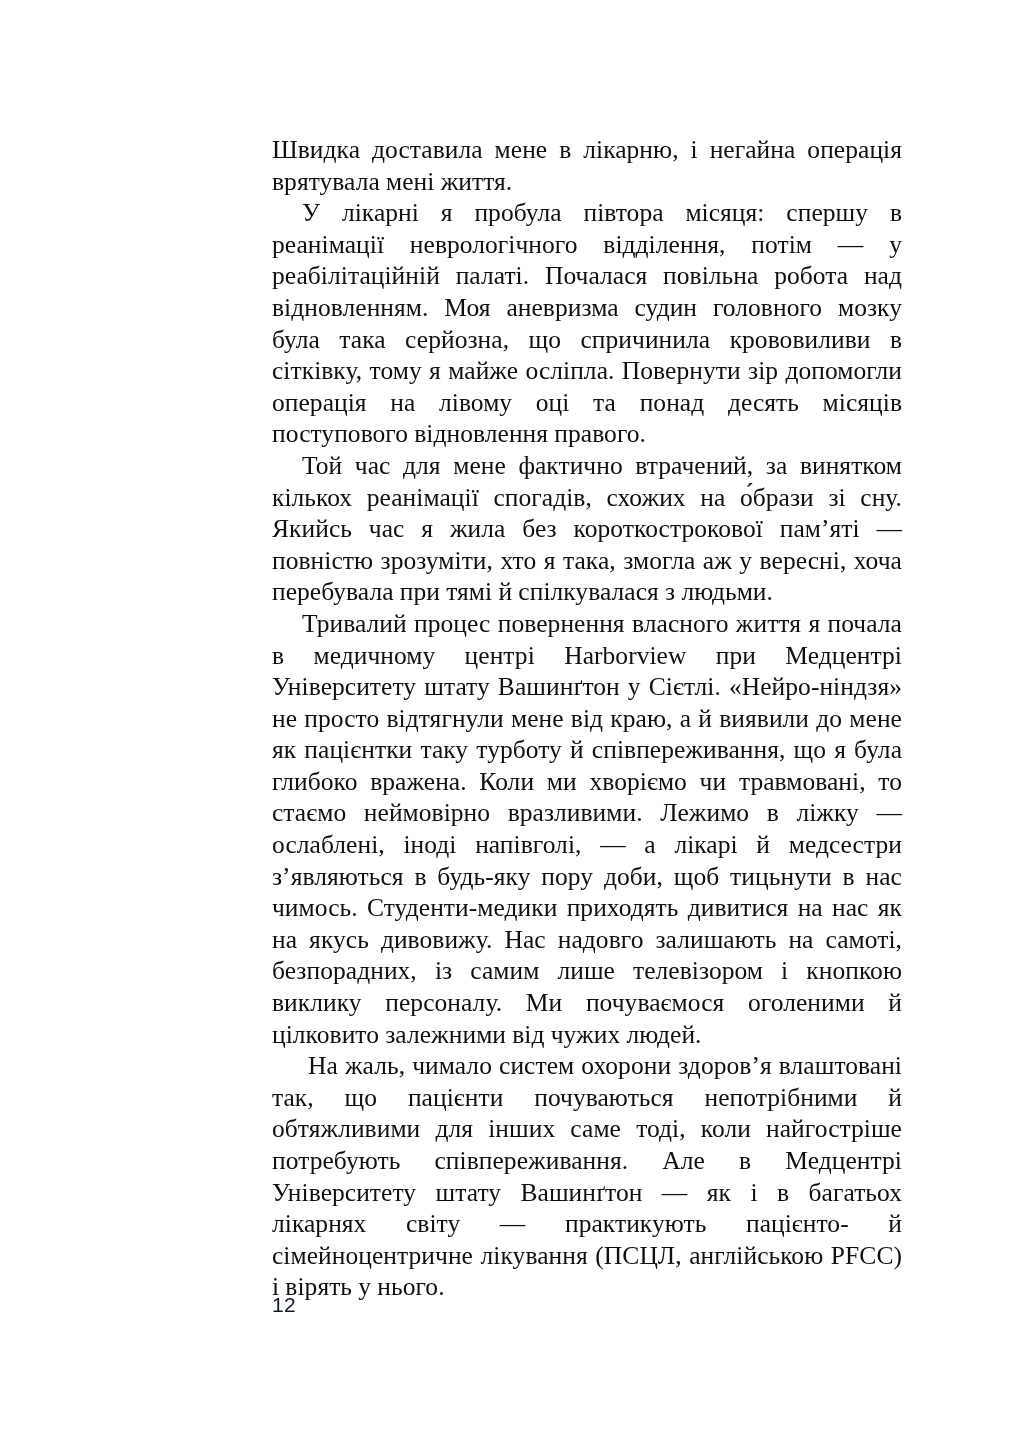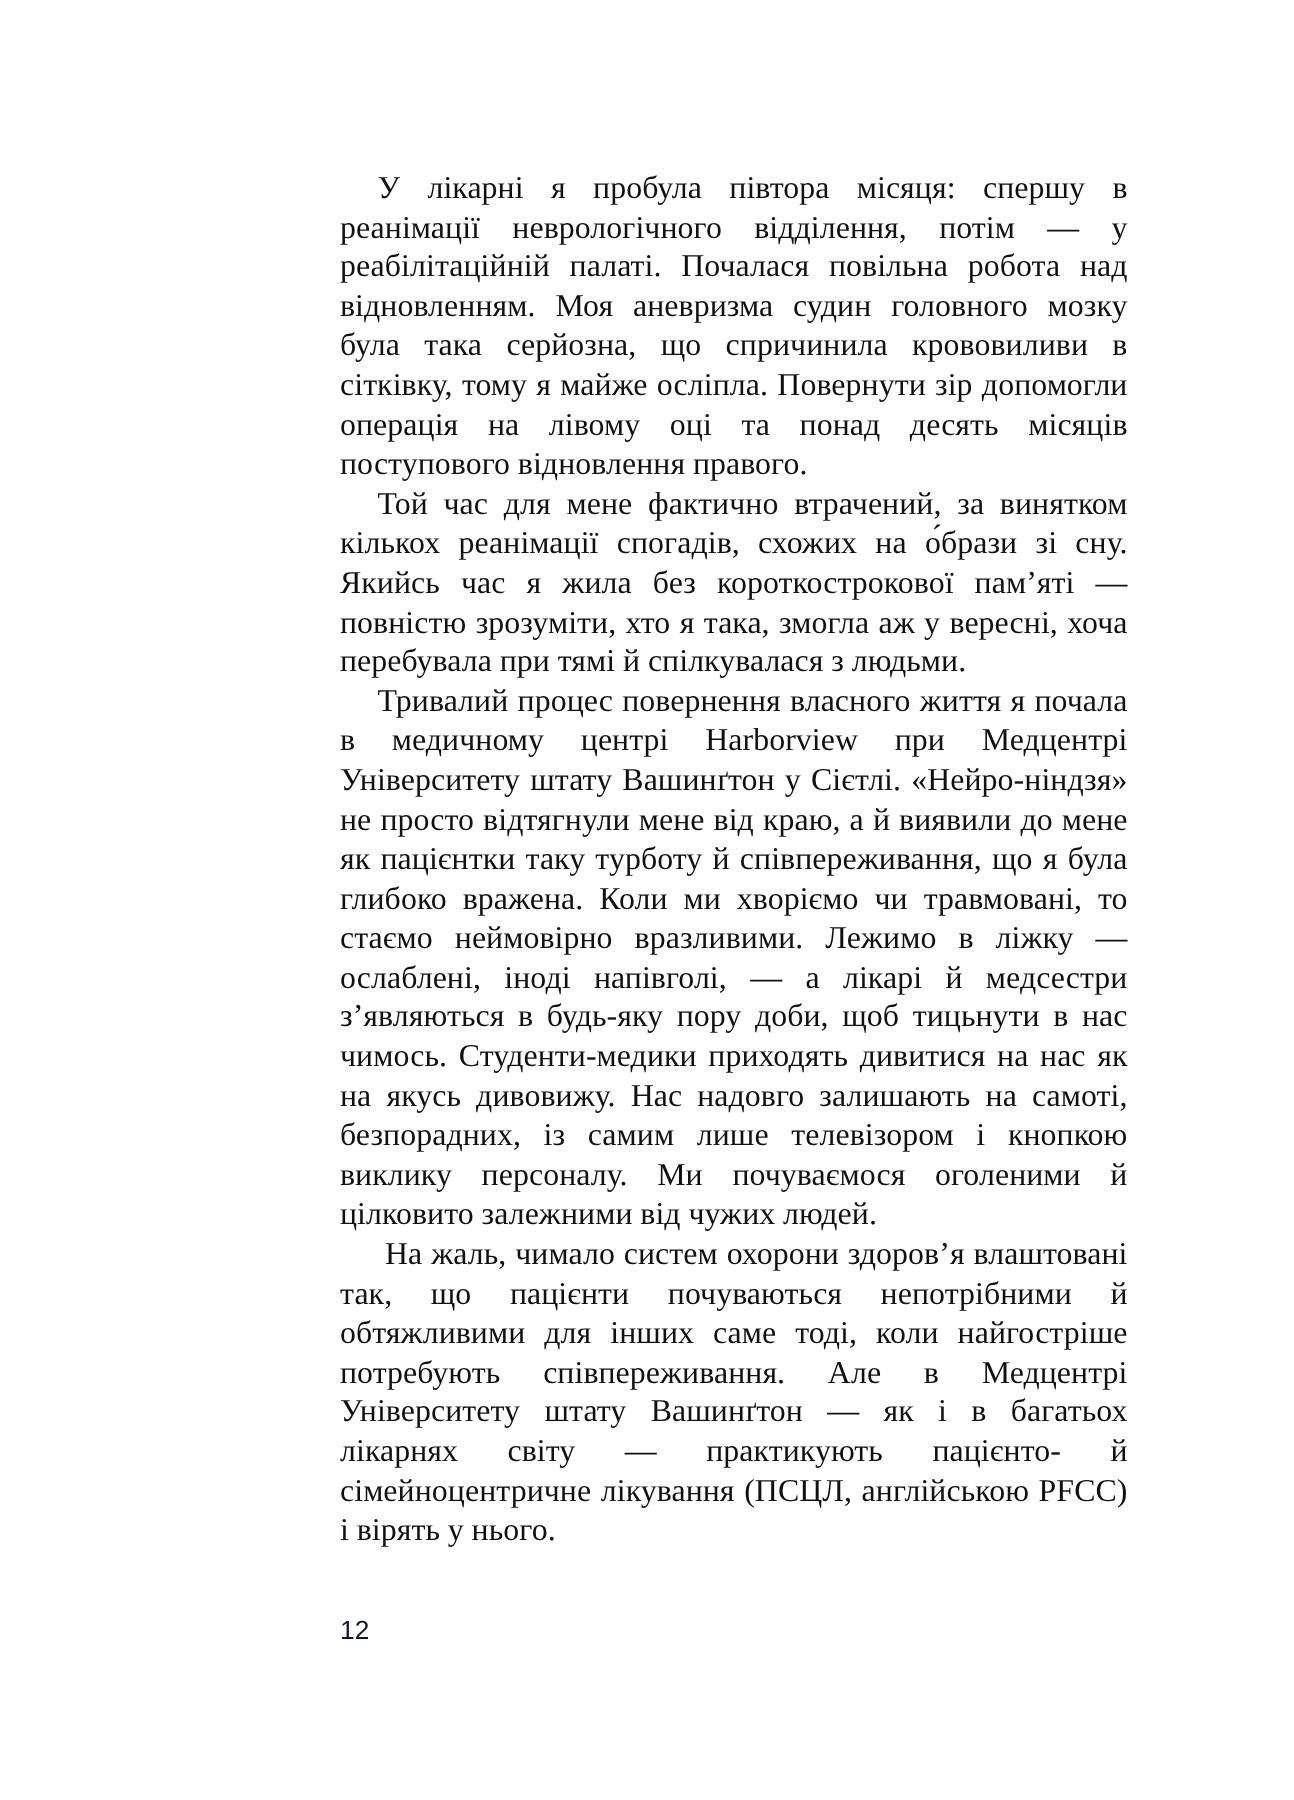--- a/index.html
+++ b/index.html
@@ -59,20 +59,21 @@
     letter-spacing: 0.2px;
   }
 </style>
 </head>
 <body>
 
 <div class="page">
 
   <div class="text-block">
 
+    <p class="paragraph no-indent">Швидка доставила мене в лікарню, і негайна операція врятувала мені життя.</p>
 
     <p class="paragraph">У лікарні я пробула півтора місяця: спершу в реанімації неврологічного відділення, потім — у реабілітаційній палаті. Почалася повільна робота над відновленням. Моя аневризма судин головного мозку була така серйозна, що спричинила крововиливи в сітківку, тому я майже осліпла. Повернути зір допомогли операція на лівому оці та понад десять місяців поступового відновлення правого.</p>
 
     <p class="paragraph">Той час для мене фактично втрачений, за винятком кількох реанімації спогадів, схожих на о́брази зі сну. Якийсь час я жила без короткострокової пам’яті — повністю зрозуміти, хто я така, змогла аж у вересні, хоча перебувала при тямі й спілкувалася з людьми.</p>
 
     <p class="paragraph">Тривалий процес повернення власного життя я почала в медичному центрі Harborview при Медцентрі Університету штату Вашинґтон у Сієтлі. «Нейро-ніндзя» не просто відтягнули мене від краю, а й виявили до мене як пацієнтки таку турботу й співпереживання, що я була глибоко вражена. Коли ми хворіємо чи травмовані, то стаємо неймовірно вразливими. Лежимо в ліжку — ослаблені, іноді напівголі, — а лікарі й медсестри з’являються в будь-яку пору доби, щоб тицьнути в нас чимось. Студенти-медики приходять дивитися на нас як на якусь дивовижу. Нас надовго залишають на самоті, безпорадних, із самим лише телевізором і кнопкою виклику персоналу. Ми почуваємося оголеними й цілковито залежними від чужих людей.</p>
 
     <p class="paragraph wide-indent">На жаль, чимало систем охорони здоров’я влаштовані так, що пацієнти почуваються непотрібними й обтяжливими для інших саме тоді, коли найгостріше потребують співпереживання. Але в Медцентрі Університету штату Вашинґтон — як і в багатьох лікарнях світу — практикують пацієнто- й сімейноцентричне лікування (ПСЦЛ, англійською PFCC) і вірять у нього.</p>
 
   </div>

